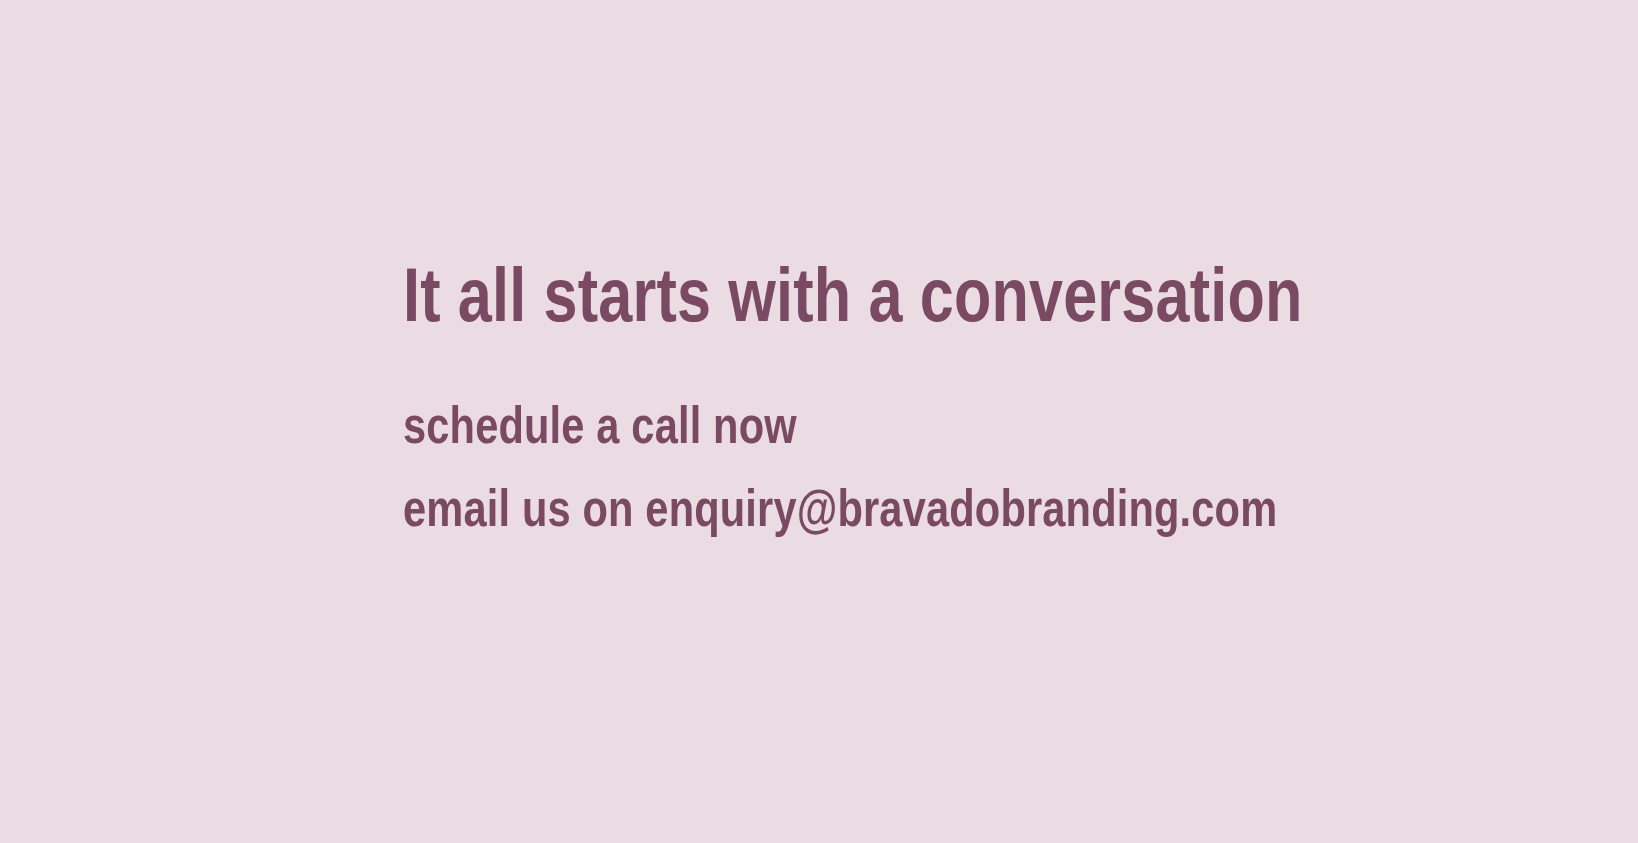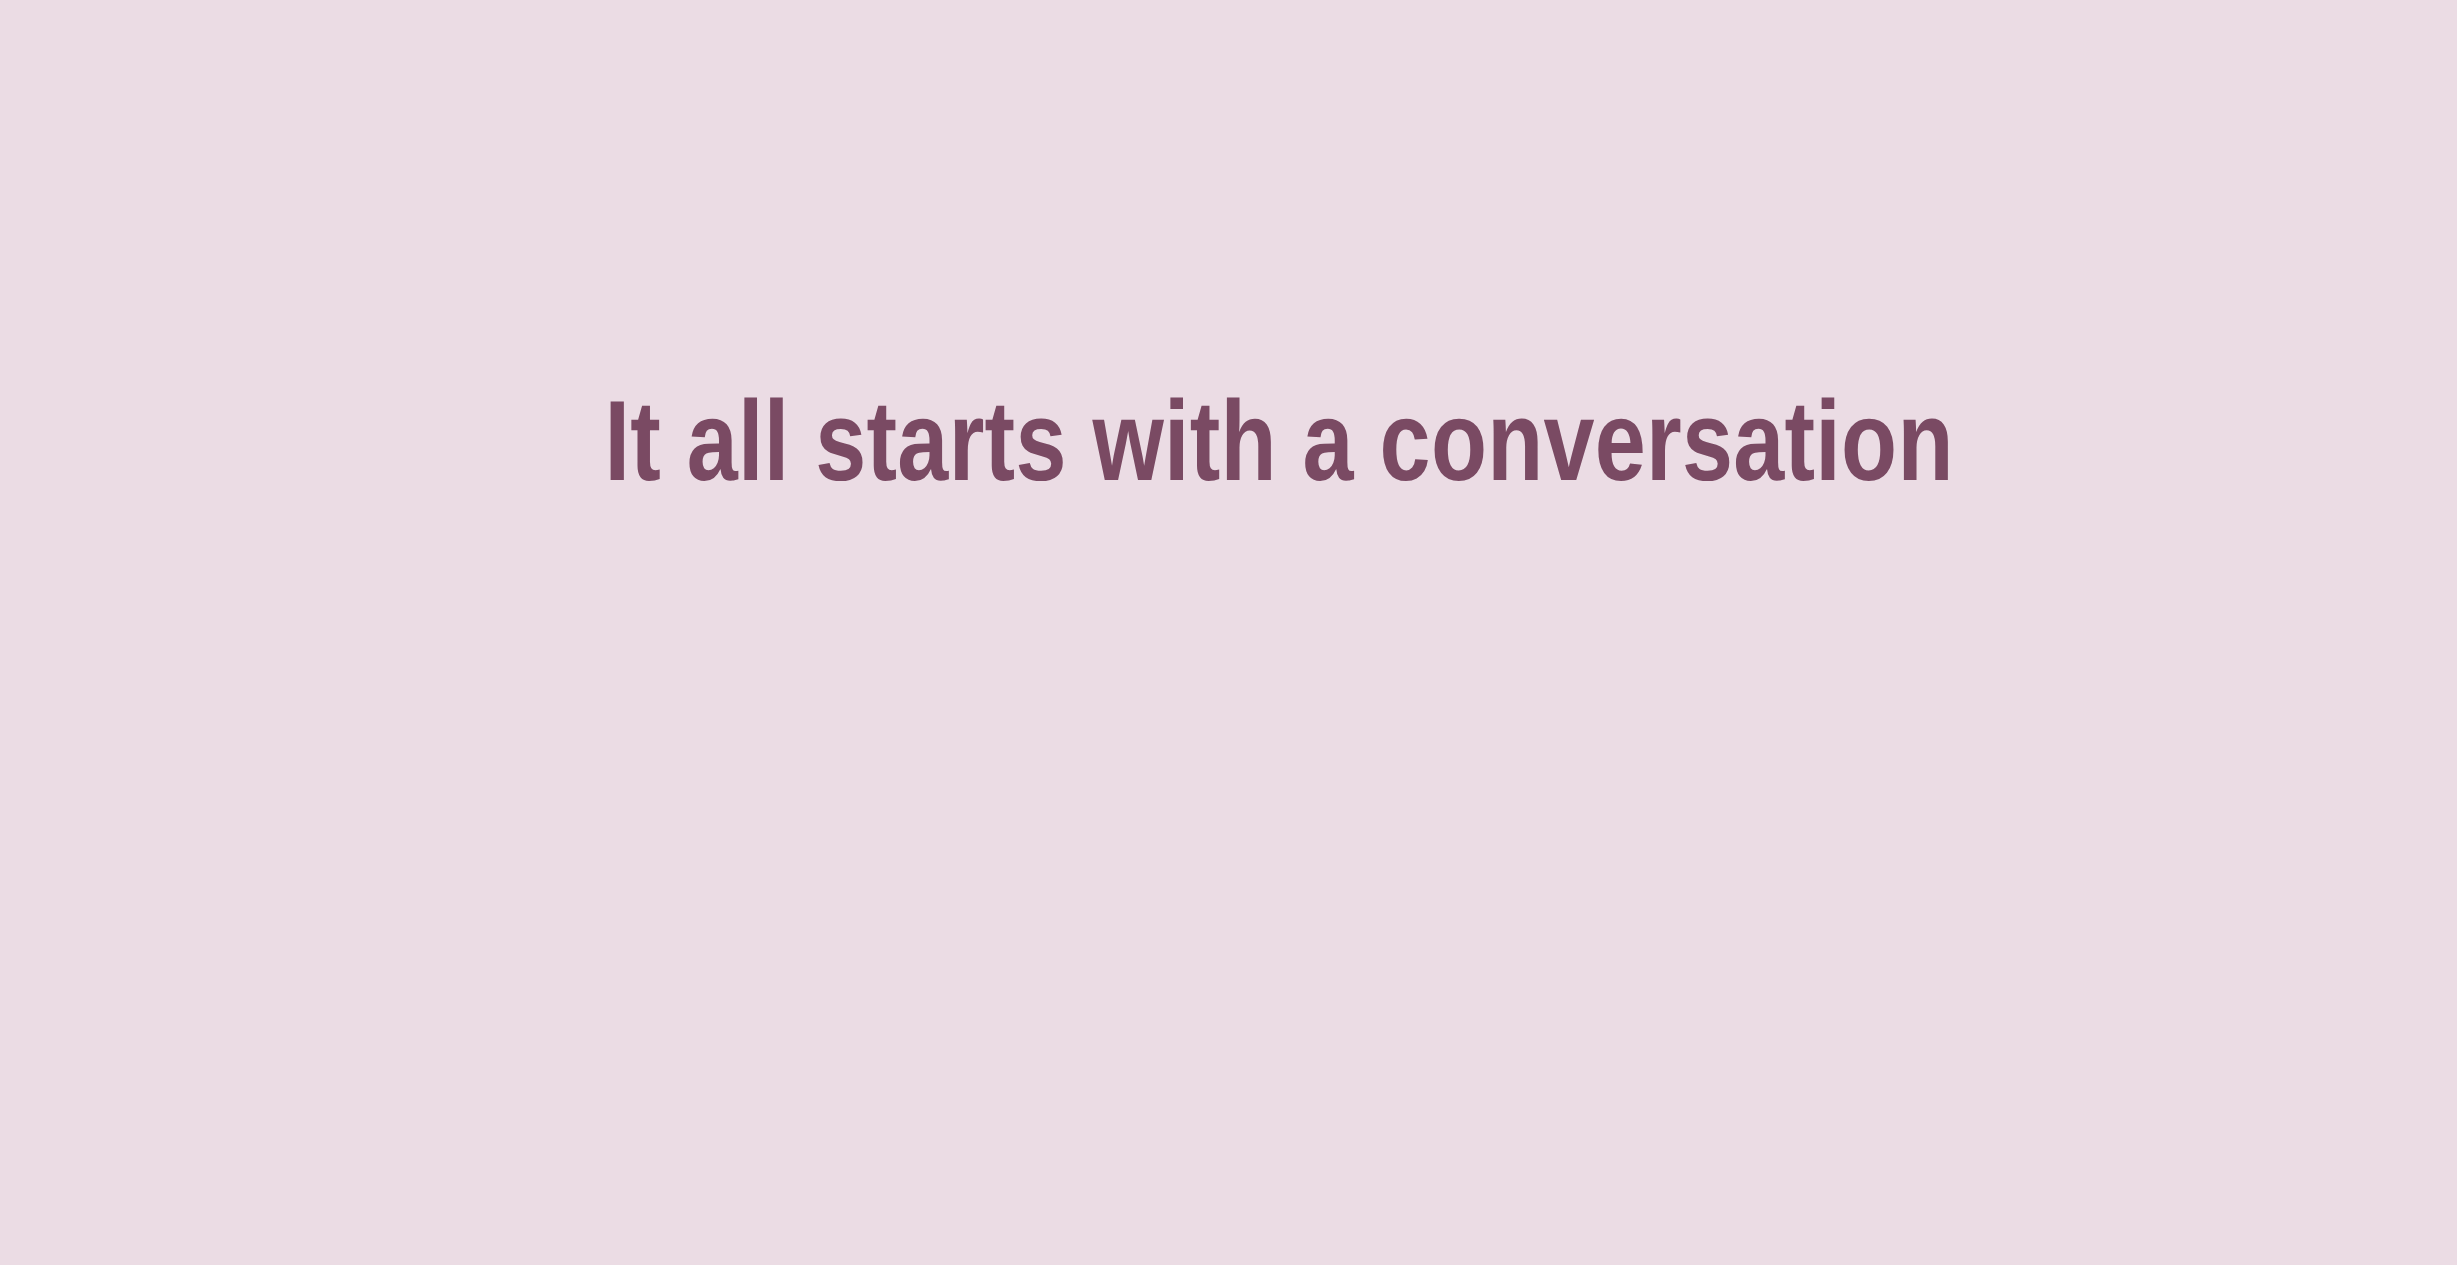--- a/index.html
+++ b/index.html
@@ -67,16 +67,23 @@
 </style>
 </head>
 <body>
 
 <div class="slide">
 
   <div class="content-block">
 
     <h1 class="headline">It all starts with a conversation</h1>
 
+    <div class="body-lines">
+
+      <p class="body-line">schedule a call now</p>
+
+      <p class="body-line">email us on enquiry@bravadobranding.com</p>
+
+    </div>
 
   </div>
 
 </div>
 
 </body></html>

